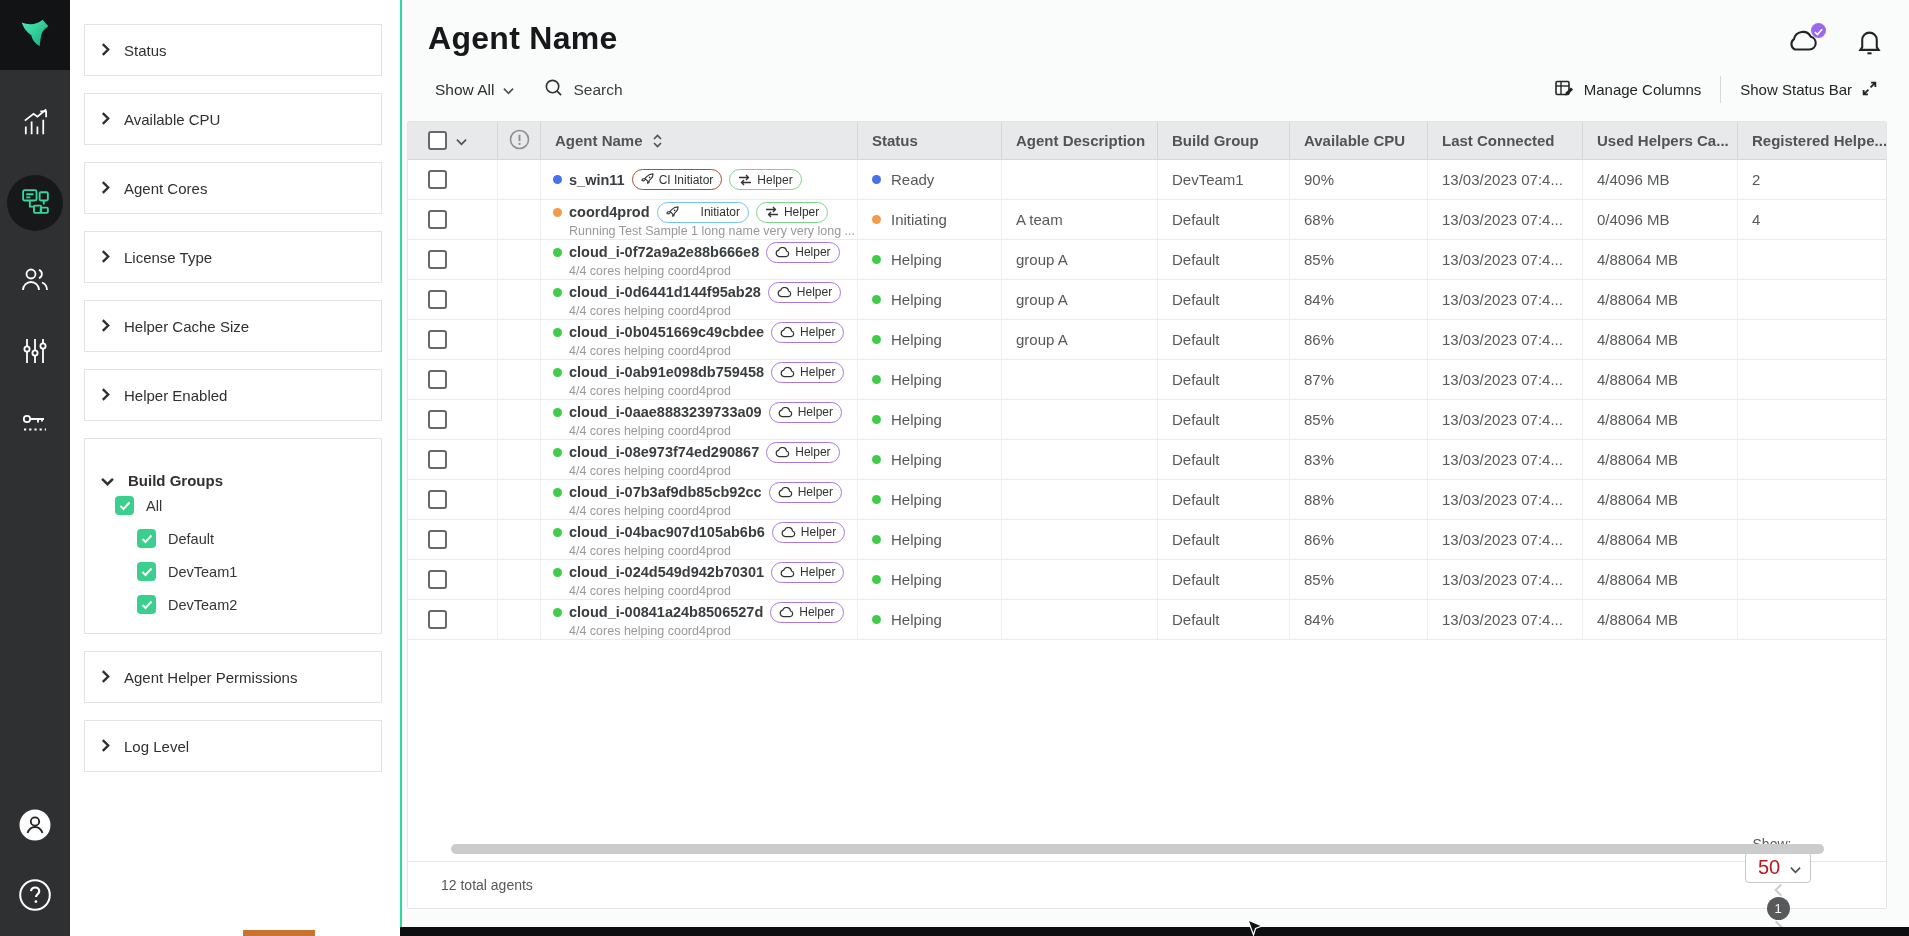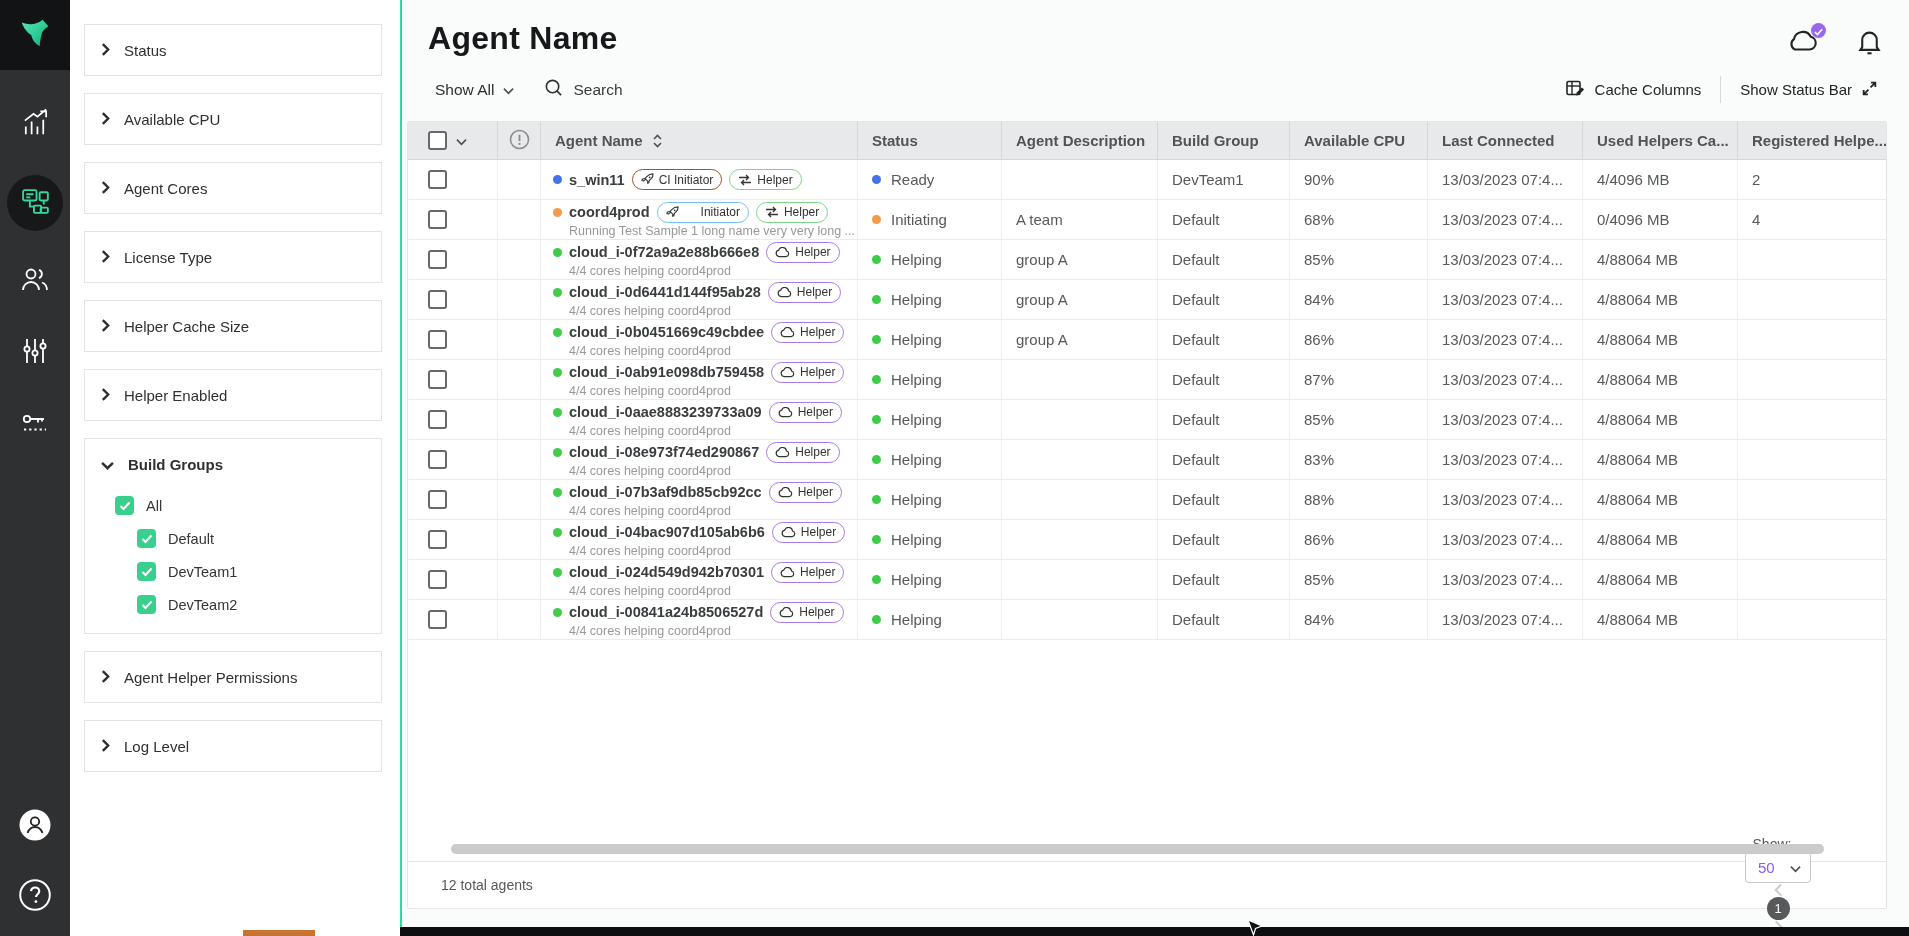--- a/index.html
+++ b/index.html
@@ -21,21 +21,21 @@
   .filters-header{height:54px;display:flex;align-items:center;justify-content:space-between;
     padding:0 14px 0 22px;
     background:linear-gradient(101deg,#2fd8a3 0%,#2fd8a3 54%,#8cebc9 54.3%,#8cebc9 64%,#d9f8ec 64.3%,#ffffff 82%);}
   .filters-title{font-size:20px;font-weight:700;color:#15241d;letter-spacing:.2px;}
   .back-btn{width:29px;height:29px;border-radius:50%;background:#17181a;border:none;
     display:flex;align-items:center;justify-content:center;cursor:pointer;}
   .filters-body{padding:24px 18px 0 14px;display:flex;flex-direction:column;gap:17px;}
   .fsection{border:1px solid #e2e3e4;background:#fff;height:50px;display:flex;align-items:center;
     gap:14px;padding:0 16px;font-size:15px;color:#2e3032;cursor:pointer;}
   .fsection.expanded{display:block;height:auto;padding:0 16px 12px 16px;cursor:default;}
-  .fsec-head{height:50px;display:flex;align-items:center;gap:14px;cursor:pointer;}
+  .fsec-head{height:50px;display:flex;align-items:flex-end;gap:14px;cursor:pointer;}
   .fsec-label{font-weight:500;}
   .fsec-label.bold{font-weight:700;}
   .opts{display:flex;flex-direction:column;}
   .opt-row{display:flex;align-items:center;gap:12px;height:33px;margin-left:14px;cursor:pointer;}
   .opt-row.lvl1{margin-left:36px;}
   .opt-label{font-size:14.5px;color:#333537;}
   .cbx{width:19px;height:19px;border-radius:4px;background:#3bcf8e;display:flex;align-items:center;justify-content:center;flex:0 0 auto;}
   .filters-footer{position:absolute;left:0;right:0;bottom:0;height:68px;background:#fff;
     border-top:1px solid #e8e9e9;display:flex;align-items:center;padding-left:16px;}
   .clear-all{background:#d9f6e9;color:#46a87e;border:none;border-radius:20px;
@@ -90,21 +90,21 @@
 
   .card-spacer{flex:1 1 auto;}
   .hscroll{height:10px;margin:0 62px 7px 43px;position:relative;flex:0 0 auto;cursor:pointer;}
   .hthumb{position:absolute;left:0;right:0;top:0;height:10px;background:#c9cbcd;border-radius:6px;}
   .tfooter{height:46px;border-top:1px solid #e4e5e6;display:flex;align-items:center;
     padding:0 24px 0 33px;font-size:14px;color:#55585a;flex:0 0 auto;}
   .pager-zone{margin-left:auto;display:flex;align-items:center;flex-direction:column;}
   .show-label{margin-right:12px;}
   .size-select{width:66px;height:31px;border:1px solid #c6c8c9;border-radius:4px;background:#fff;
     display:flex;align-items:center;justify-content:space-between;padding:0 9px 0 12px;
-    font-size:15px;color:#8b5cf6;box-sizing:border-box;cursor:pointer;}
+    font-size:20px;color:#b91c1c;box-sizing:border-box;cursor:pointer;}
   .pager-gap{width:168px;}
   .pg-prev,.pg-next{display:inline-flex;align-items:center;padding:0 4px;cursor:pointer;}
   .pg-current{width:23px;height:23px;border-radius:50%;background:#58595b;color:#fff;font-size:13px;
     display:flex;align-items:center;justify-content:center;margin:0 9px;cursor:pointer;}
 
   .bottom-strip{position:absolute;left:400px;right:0;bottom:0;height:9px;background:#0d0e10;z-index:6;}
   .strip-accent{position:absolute;left:243px;bottom:0;width:72px;height:6px;background:#c8732f;z-index:6;}
   .cursor{position:absolute;left:1247px;top:919px;z-index:9;}
 </style>
 </head>
@@ -317,21 +317,21 @@
         <span class="search-text">Search</span>
       </div>
       <div class="toolbar-right">
         <div class="tb-btn">
           <span id="mc-icon"><svg width="21" height="20" viewBox="0 0 20 20">
                 <rect x="1.5" y="3.5" width="13" height="13" rx="1.5" fill="none" stroke="#232526" stroke-width="1.6"></rect>
                 <line x1="6.5" y1="3.5" x2="6.5" y2="16.5" stroke="#232526" stroke-width="1.4"></line>
                 <line x1="1.5" y1="8" x2="14.5" y2="8" stroke="#232526" stroke-width="1.4"></line>
                 <path d="M11.2 14.6l5.2-5.2 2.2 2.2-5.2 5.2-2.8.6z" fill="#232526"></path>
               </svg></span>
-          <span>Cache Columns</span>
+          <span>Manage Columns</span>
         </div>
         <span class="tb-divider"></span>
         <div class="tb-btn">
           <span>Show Status Bar</span>
           <span id="exp-icon"><svg width="17" height="17" viewBox="0 0 16 16">
                 <path d="M9.5 2.5h4v4M13.5 2.5L9 7M6.5 13.5h-4v-4M2.5 13.5L7 9" fill="none" stroke="#232526" stroke-width="1.7"></path>
               </svg></span>
         </div>
       </div>
     </div>

